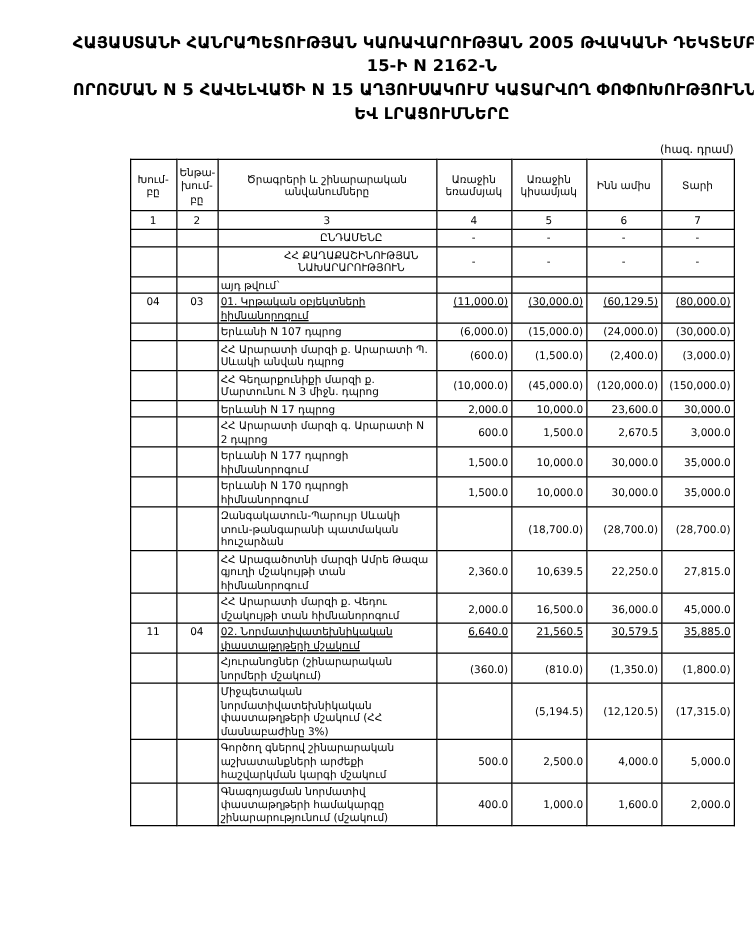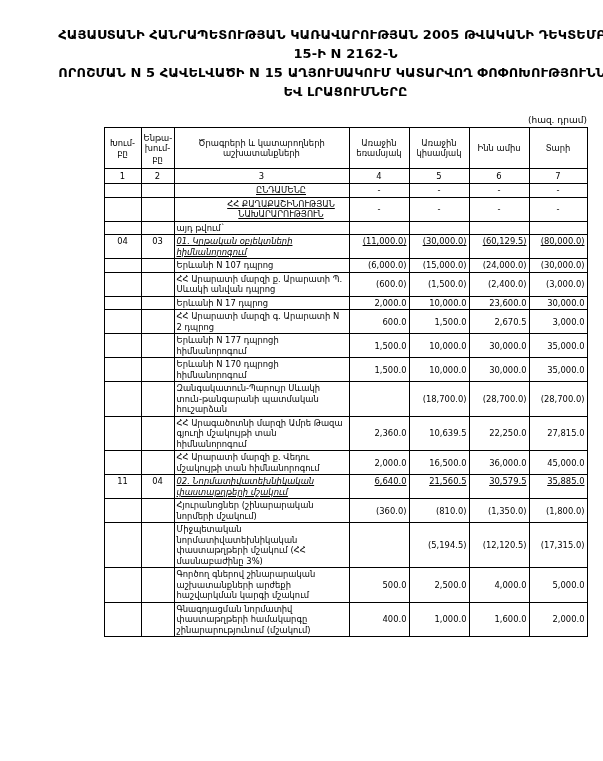--- a/index.html
+++ b/index.html
@@ -62,25 +62,24 @@
   .cell-group { text-align: center; }
   .cell-name { text-align: left; padding-left: 3px; }
   .cell-num {
     text-align: right;
     padding-right: 5px;
     vertical-align: middle;
   }
   tr.total .cell-name,
   tr.section .cell-name {
     text-align: center;
-    text-decoration: underline;
     padding-left: 41px;
   }
   tr.note .cell-name { text-align: left; }
-  tr.program .cell-name { text-decoration: underline; font-style: italic; }
+  tr.program .cell-name { text-decoration: underline; }
   tr.total .cell-num,
   tr.section .cell-num {
     text-align: center;
     padding-right: 2px;
   }
   tr.program .cell-num { vertical-align: top; text-decoration: underline; }
   tr td { min-height: 12px; }
 </style>
 </head>
 <body>
@@ -103,21 +102,21 @@
       <col style="width:175px">
       <col style="width:60px">
       <col style="width:60px">
       <col style="width:60px">
       <col style="width:58px">
     </colgroup>
     <thead>
       <tr class="head-main">
         <th>Խում-բը</th>
         <th>Ենթա-խում-բը</th>
-        <th>Ծրագրերի և կատարողների աշխատանքների</th>
+        <th>Ծրագրերի և շինարարական անվանումները</th>
         <th>Առաջին եռամսյակ</th>
         <th>Առաջին կիսամյակ</th>
         <th>Ինն ամիս</th>
         <th>Տարի</th>
       </tr>
       <tr class="head-nums">
         <th>1</th>
         <th>2</th>
         <th>3</th>
         <th>4</th>
@@ -177,20 +176,29 @@
     <td class="cell-group"></td>
     <td class="cell-name">ՀՀ Արարատի մարզի ք. Արարատի Պ. Սևակի անվան դպրոց</td>
     <td class="cell-num">(600.0)</td>
     <td class="cell-num">(1,500.0)</td>
     <td class="cell-num">(2,400.0)</td>
     <td class="cell-num">(3,000.0)</td>
   </tr>
         <tr class="item">
     <td class="cell-group"></td>
     <td class="cell-group"></td>
+    <td class="cell-name">ՀՀ Գեղարքունիքի մարզի ք. Մարտունու N 3 միջն. դպրոց</td>
+    <td class="cell-num">(10,000.0)</td>
+    <td class="cell-num">(45,000.0)</td>
+    <td class="cell-num">(120,000.0)</td>
+    <td class="cell-num">(150,000.0)</td>
+  </tr>
+        <tr class="item">
+    <td class="cell-group"></td>
+    <td class="cell-group"></td>
     <td class="cell-name">Երևանի N 17 դպրոց</td>
     <td class="cell-num">2,000.0</td>
     <td class="cell-num">10,000.0</td>
     <td class="cell-num">23,600.0</td>
     <td class="cell-num">30,000.0</td>
   </tr>
         <tr class="item">
     <td class="cell-group"></td>
     <td class="cell-group"></td>
     <td class="cell-name">ՀՀ Արարատի մարզի գ. Արարատի N 2 դպրոց</td>

